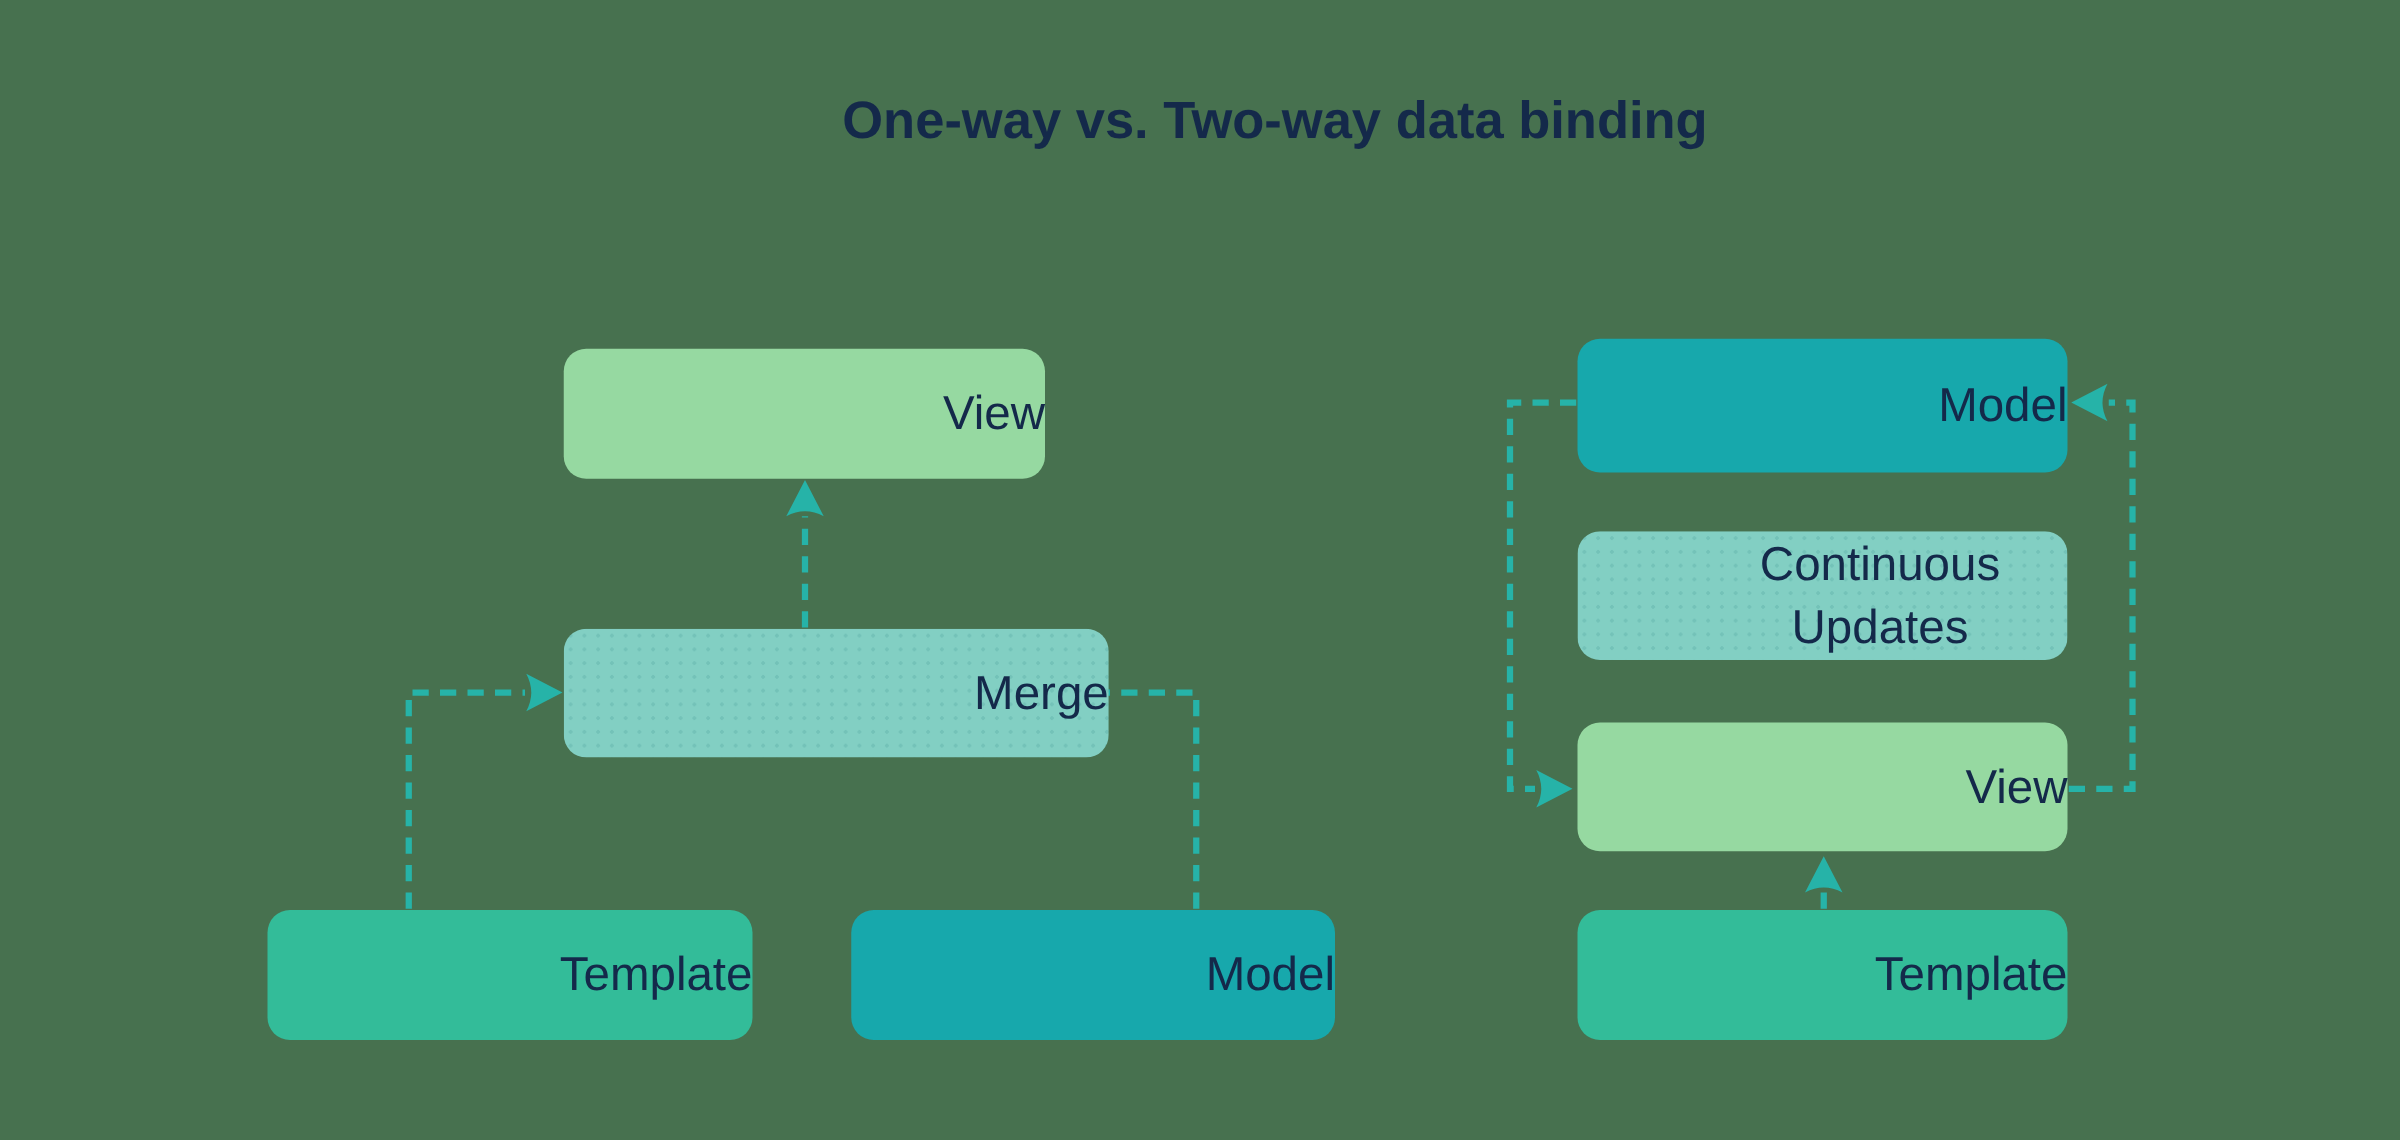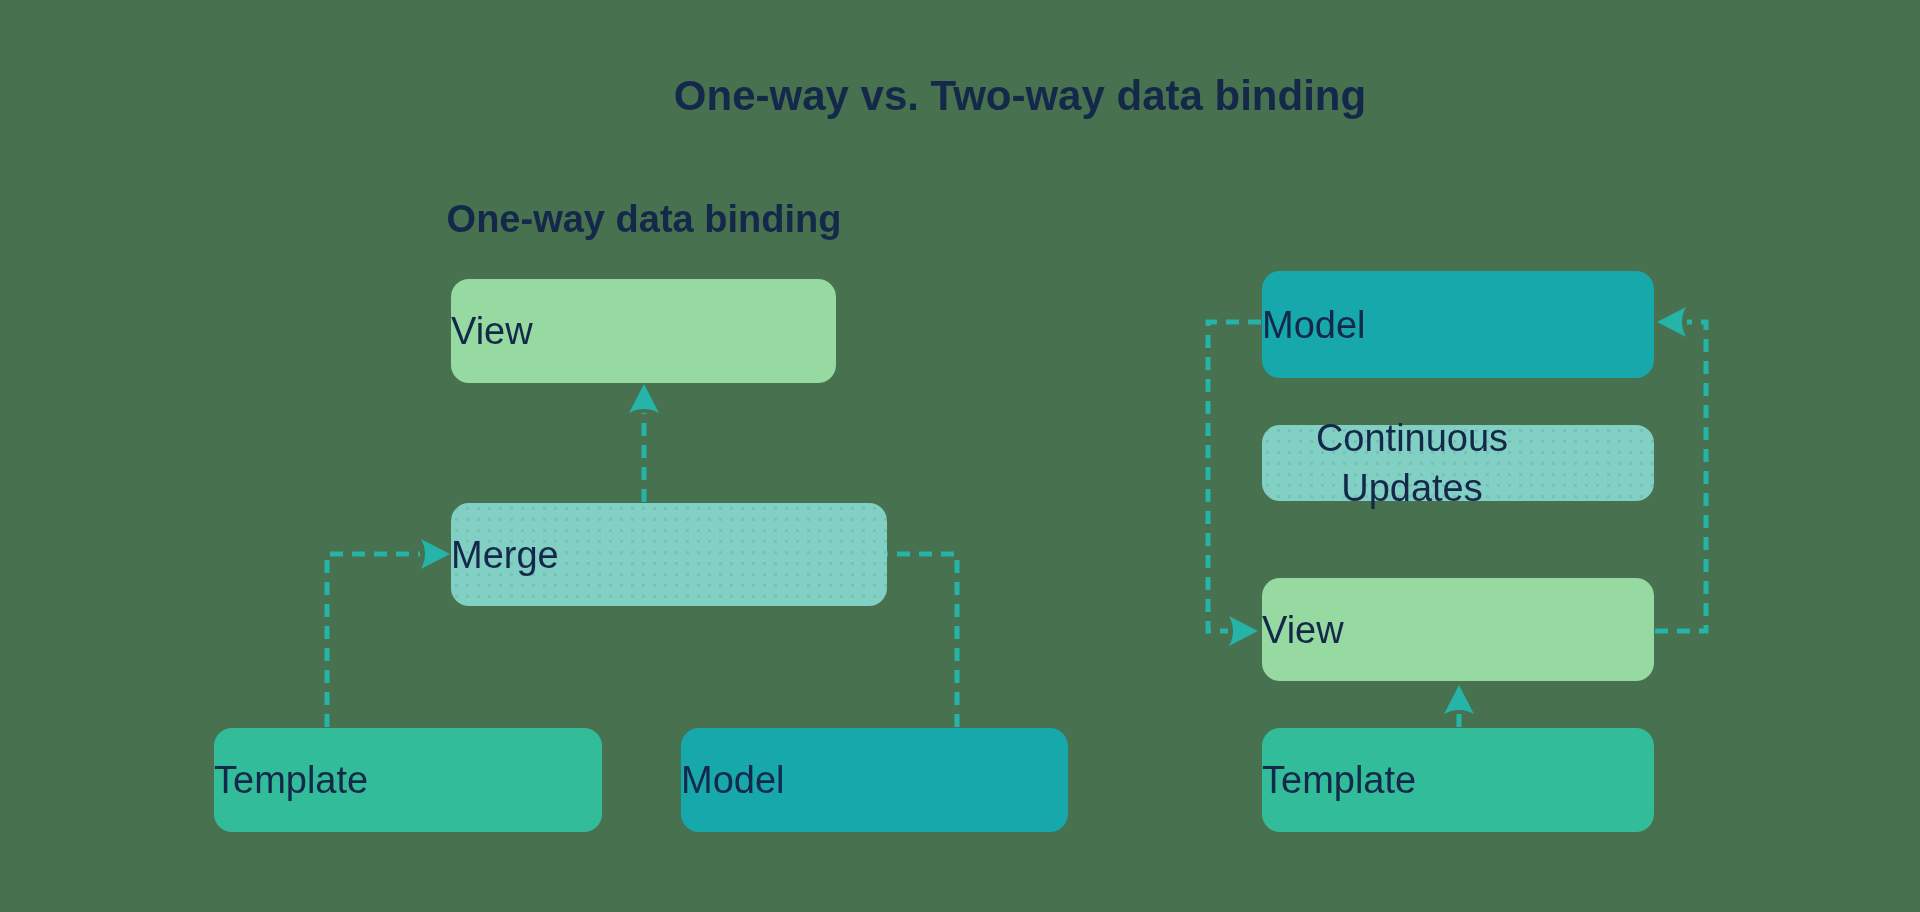--- a/index.html
+++ b/index.html
@@ -11,49 +11,48 @@
     position:absolute;left:560px;width:920px;top:72px;
     font-size:42px;line-height:48px;font-weight:700;text-align:center;
   }
   .subtitle{
     position:absolute;top:197px;width:440px;text-align:center;
     font-size:38px;line-height:44px;font-weight:700;
   }
   .subtitle.left{left:424px;}
   .subtitle.right{left:1240px;}
   .node{
-    position:absolute;border-radius:18px;display:flex;align-items:center;justify-content:flex-start;
+    position:absolute;border-radius:18px;display:flex;align-items:center;justify-content:flex-end;
     font-size:38px;line-height:50px;font-weight:400;text-align:center;color:#14294A;
   }
   .node.dots{
     background-image:radial-gradient(rgba(10,100,104,0.12) 1.4px, transparent 1.5px);
     background-size:11px 11px;
   }
   
   .n-view-l    {left:451px;top:279px;width:385px;height:104px;}
   .n-merge     {left:451px;top:503px;width:436px;height:103px;}
   .n-template-l{left:214px;top:728px;width:388px;height:104px;}
   .n-model-l   {left:681px;top:728px;width:387px;height:104px;}
   
   .n-model-r   {left:1262px;top:271px;width:392px;height:107px;}
-  .n-cu        {left:1262px;top:425px;width:392px;height:76px;}
+  .n-cu        {left:1262px;top:425px;width:392px;height:103px;}
   .n-view-r    {left:1262px;top:578px;width:392px;height:103px;}
   .n-template-r{left:1262px;top:728px;width:392px;height:104px;}
   svg.arrows{position:absolute;left:0;top:0;width:1920px;height:912px;pointer-events:none;}
   .dash{stroke:#26B3A8;stroke-width:5;fill:none;stroke-dasharray:13 9;}
   .head{fill:#26B3A8;stroke:none;}
 </style>
 </head>
 <body>
 
 <div class="canvas">
 
   <div class="title">One-way vs. Two-way data binding</div>
 
-  <div class="subtitle left">One-way data binding</div>
 
   <svg class="arrows" viewBox="0 0 1920 912">
 
     <g>
       <line class="dash" x1="644" y1="502" x2="644" y2="413"></line>
       <path class="head" d="M644 384 L629 413 Q644 405 659 413 Z"></path>
     </g>
 
     <g>
       <polyline class="dash" points="327,727 327,554 420,554"></polyline>

